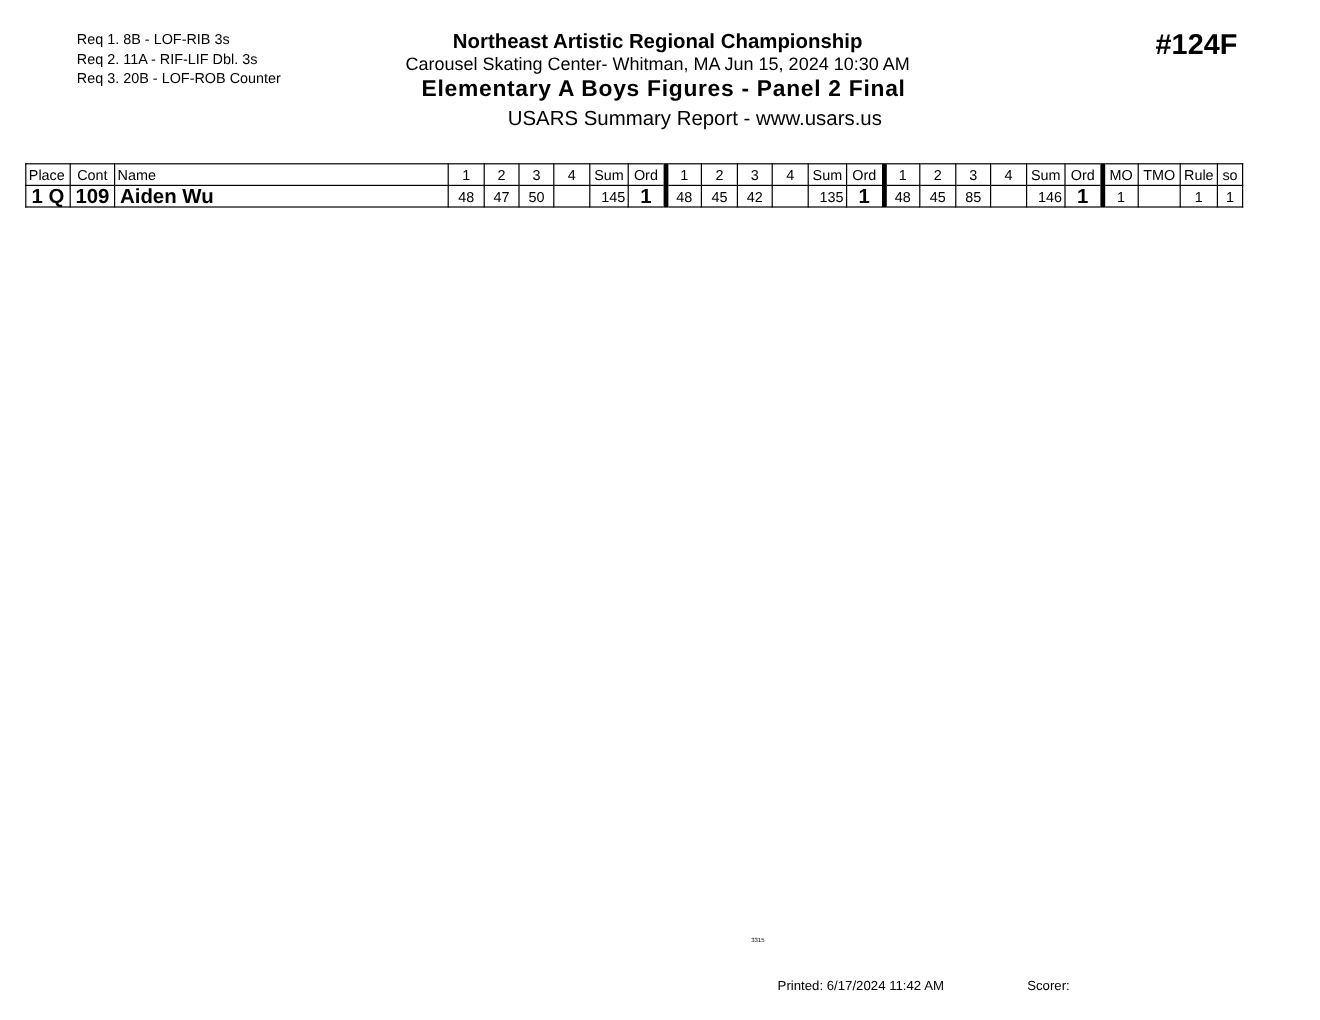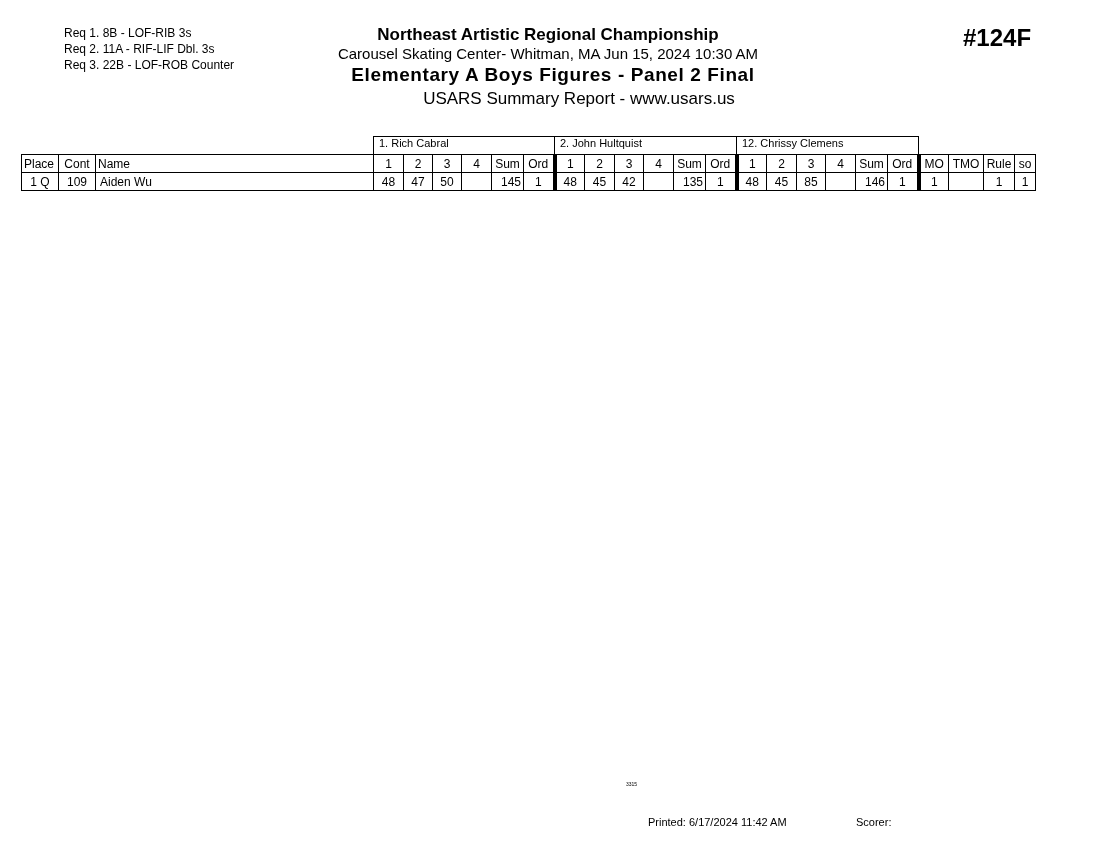--- a/index.html
+++ b/index.html
@@ -15,34 +15,34 @@
     .evnum { left:963px; top:24px; font-size:24px; font-weight:bold; }
 
     table.grid { position:absolute; border-collapse:collapse; font-size:12px; }
     table.grid td { border:1px solid #000; padding:0 2px; height:18px; line-height:16px; box-sizing:border-box; }
     .judge-row td { height:20px; }
     .judge-row td.blank { border:none; }
     .judge-row td.judge { vertical-align:top; padding-left:5px; font-size:11px; line-height:13px; }
     .hdr-row td { border-bottom:3px double #000; text-align:center; vertical-align:bottom; }
     .hdr-row td.left, .data-row td.left { text-align:left; }
     .data-row td { text-align:center; }
-    .data-row td.bold { font-weight:normal; font-size:12px; }
+    .data-row td.bold { font-weight:bold; font-size:17px; }
     .data-row td.right { text-align:right; }
     .data-row td.lft { text-align:left; padding-left:4px;margin-top:32px; }
     td.ord { border-right:4px solid #000 !important; }
 
     .footer { top:816px; font-size:11px; }
     .tiny { left:626px; top:781px; font-size:5px; }
   </style>
 </head>
 <body>
 
 <div class="abs req" style="top:25px">Req  1.  8B - LOF-RIB 3s</div>
 <div class="abs req" style="top:41px">Req  2.  11A - RIF-LIF Dbl. 3s</div>
-<div class="abs req" style="top:57px">Req  3.  22B - LOF-ROB Counter</div>
+<div class="abs req" style="top:57px">Req  3.  20B - LOF-ROB Counter</div>
 
 <div class="abs center t1">Northeast Artistic Regional Championship</div>
 <div class="abs center t2">Carousel Skating Center- Whitman, MA  Jun 15, 2024  10:30 AM</div>
 <div class="abs center t3">Elementary A Boys Figures - Panel 2 Final</div>
 <div class="abs center t4">USARS Summary Report - www.usars.us</div>
 <div class="abs evnum">#124F</div>
 
 <table class="grid" style="left:21px; top:136px;">
   <colgroup>
     <col style="width:37px">
@@ -65,27 +65,20 @@
       <col style="width:29px">
       <col style="width:30px">
       <col style="width:32px">
       <col style="width:31px">
     <col style="width:30px">
       <col style="width:35px">
       <col style="width:31px">
       <col style="width:21px">
   </colgroup>
   <tbody>
-      <tr class="judge-row">
-    <td class="blank" colspan="3"></td>
-    <td class="judge" colspan="6">1.  Rich Cabral</td>
-    <td class="judge" colspan="6">2.  John Hultquist</td>
-    <td class="judge" colspan="6">12.  Chrissy Clemens</td>
-    <td class="blank" colspan="4"></td>
-  </tr>
   <tr class="hdr-row">
     <td class="left">Place</td>
     <td>Cont</td>
     <td class="left">Name</td>
 
     <td>1</td>
     <td>2</td>
     <td>3</td>
     <td>4</td>
     <td>Sum</td>

